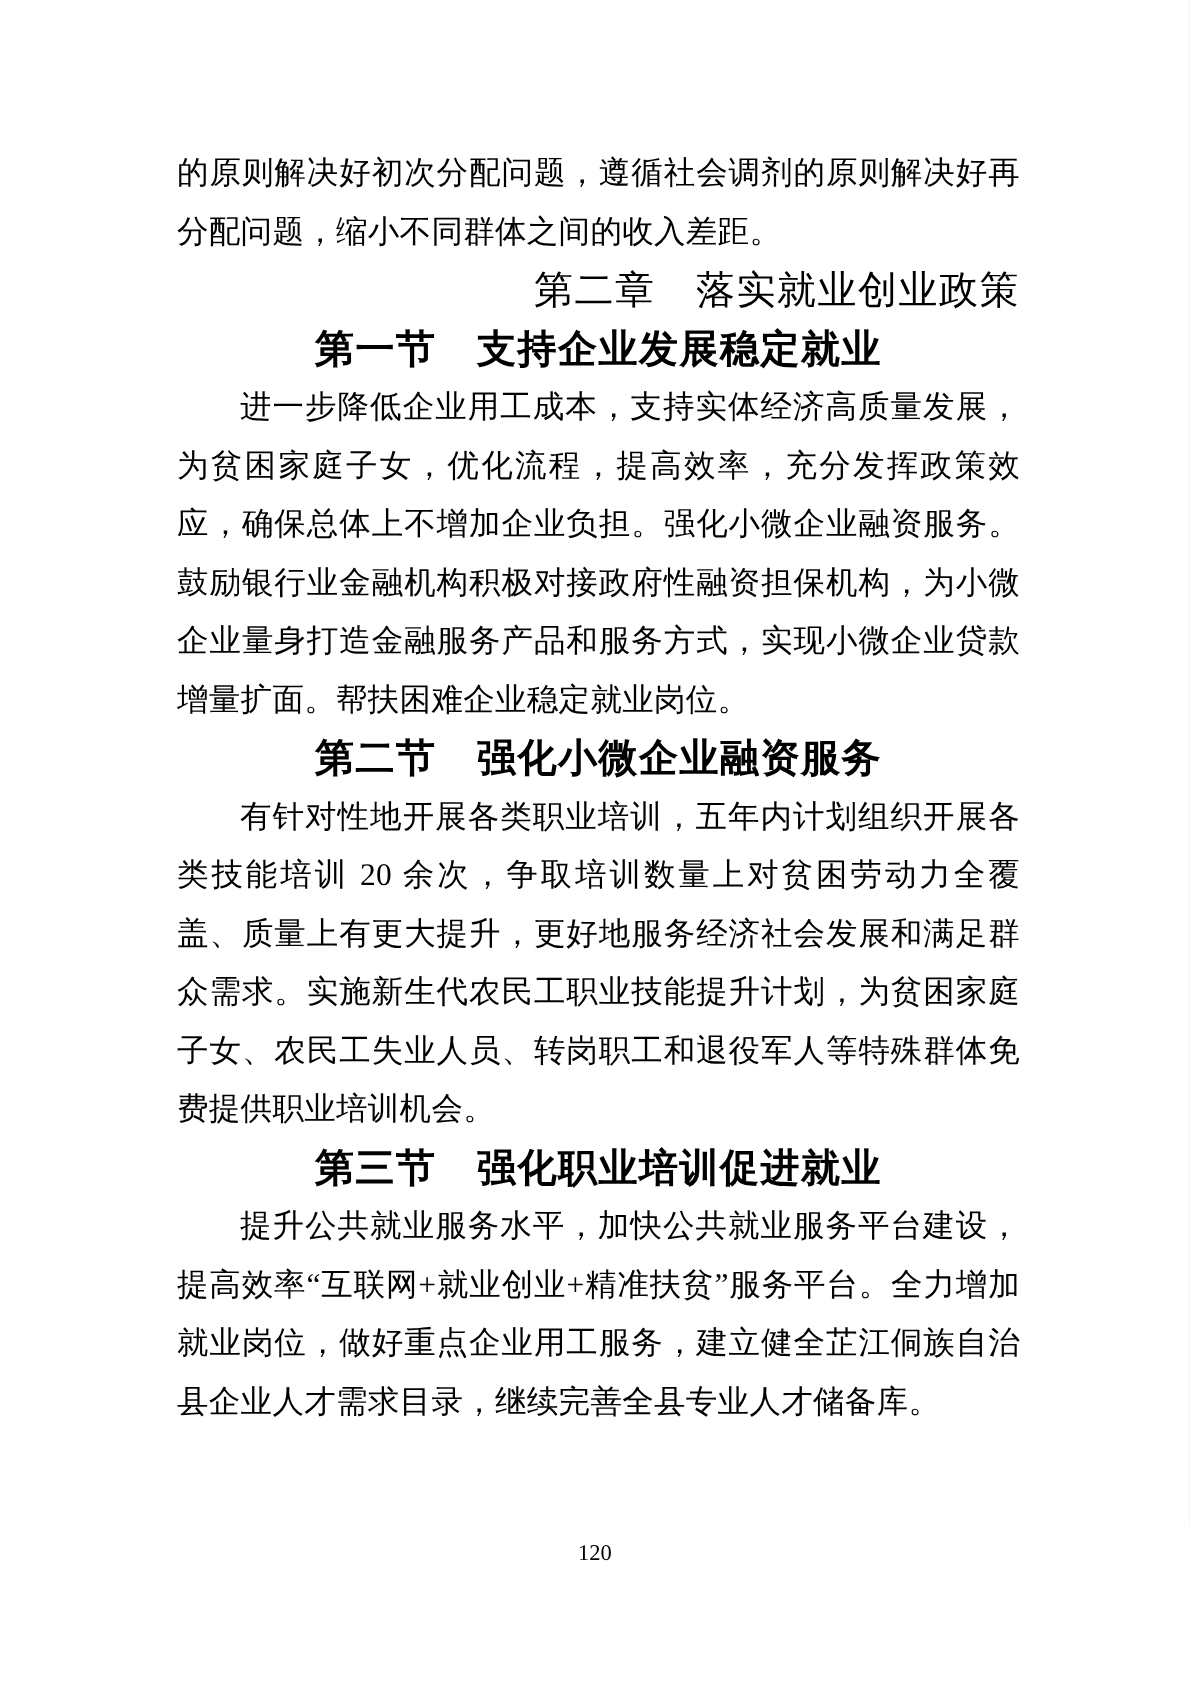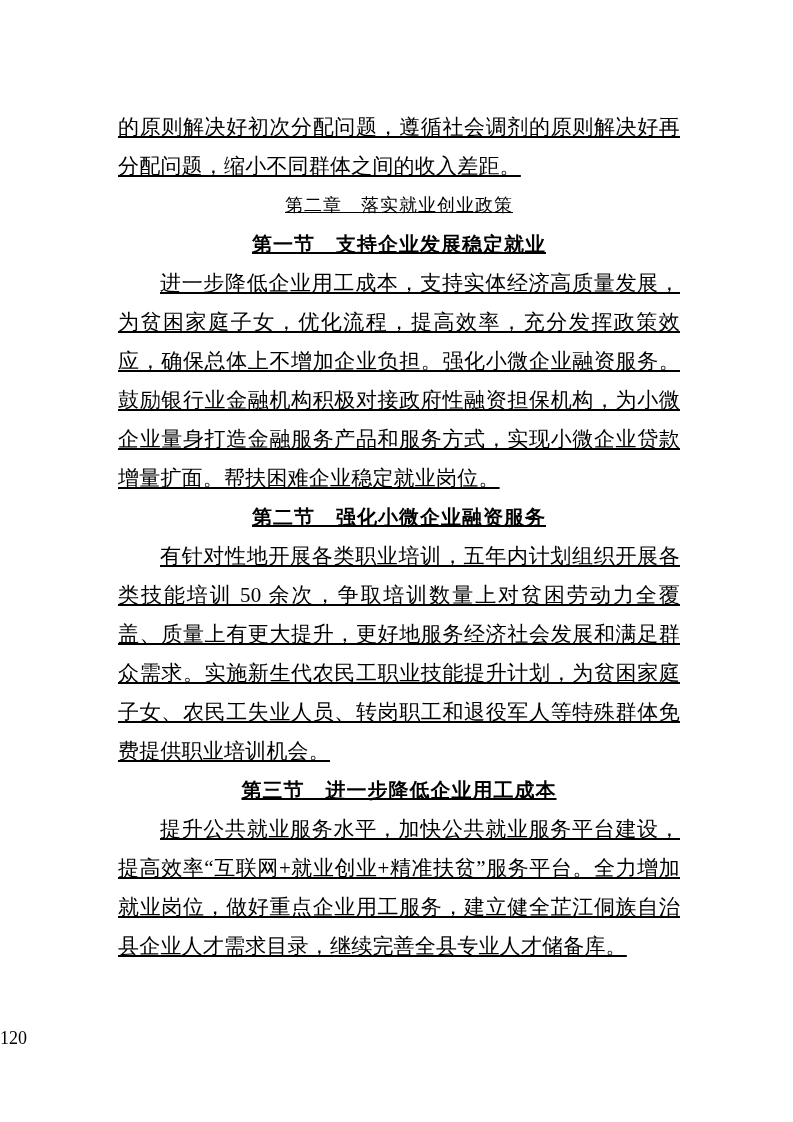--- a/index.html
+++ b/index.html
@@ -14,81 +14,81 @@
     margin: 0 auto;
     position: relative;
     box-sizing: border-box;
     font-family: "Liberation Serif", "DejaVu Serif", serif;
     color: #000000;
     overflow: hidden;
   }
   .content {
     position: absolute;
     left: 118px;
-    top: 108px;
+    top: 96px;
     width: 562px;
-    text-decoration: underline;
   }
   .para {
     font-size: 21px;
     line-height: 39px;
     text-indent: 42px;
     text-align: justify;
     text-justify: inter-ideograph;
     margin: 0;
     letter-spacing: 0.2px;
   }
   .para.noindent {
     text-indent: 0;
   }
   .chapter-title {
-    font-size: 18px;
+    font-size: 26px;
     line-height: 39px;
-    text-align: center;
+    text-align: right;
     margin: 0;
     font-family: "Liberation Sans", "DejaVu Sans", sans-serif;
     font-weight: normal;
     letter-spacing: 1px;
   }
   .section-title {
-    font-size: 20px;
+    font-size: 26px;
     line-height: 39px;
     text-align: center;
     margin: 0;
     font-family: "Liberation Sans", "DejaVu Sans", sans-serif;
     font-weight: bold;
     letter-spacing: 1px;
   }
   .page-number {
     position: absolute;
     left: 0;
     right: 0;
     top: 1028px;
-    font-size: 18px;
+    text-align: center;
+    font-size: 15px;
     font-family: "Liberation Serif", "DejaVu Serif", serif;
   }
 </style>
 </head>
 <body>
 
 <div class="page">
   <div class="content">
 
     <p class="para noindent">的原则解决好初次分配问题，遵循社会调剂的原则解决好再分配问题，缩小不同群体之间的收入差距。</p>
 
     <h1 class="chapter-title">第二章　落实就业创业政策</h1>
 
     <h2 class="section-title">第一节　支持企业发展稳定就业</h2>
 
     <p class="para">进一步降低企业用工成本，支持实体经济高质量发展，为贫困家庭子女，优化流程，提高效率，充分发挥政策效应，确保总体上不增加企业负担。强化小微企业融资服务。鼓励银行业金融机构积极对接政府性融资担保机构，为小微企业量身打造金融服务产品和服务方式，实现小微企业贷款增量扩面。帮扶困难企业稳定就业岗位。</p>
 
     <h2 class="section-title">第二节　强化小微企业融资服务</h2>
 
-    <p class="para">有针对性地开展各类职业培训，五年内计划组织开展各类技能培训 50 余次，争取培训数量上对贫困劳动力全覆盖、质量上有更大提升，更好地服务经济社会发展和满足群众需求。实施新生代农民工职业技能提升计划，为贫困家庭子女、农民工失业人员、转岗职工和退役军人等特殊群体免费提供职业培训机会。</p>
+    <p class="para">有针对性地开展各类职业培训，五年内计划组织开展各类技能培训 20 余次，争取培训数量上对贫困劳动力全覆盖、质量上有更大提升，更好地服务经济社会发展和满足群众需求。实施新生代农民工职业技能提升计划，为贫困家庭子女、农民工失业人员、转岗职工和退役军人等特殊群体免费提供职业培训机会。</p>
 
-    <h2 class="section-title">第三节　进一步降低企业用工成本</h2>
+    <h2 class="section-title">第三节　强化职业培训促进就业</h2>
 
     <p class="para">提升公共就业服务水平，加快公共就业服务平台建设，提高效率“互联网+就业创业+精准扶贫”服务平台。全力增加就业岗位，做好重点企业用工服务，建立健全芷江侗族自治县企业人才需求目录，继续完善全县专业人才储备库。</p>
 
   </div>
 
   <div class="page-number">120</div>
 </div>
 
 </body></html>

